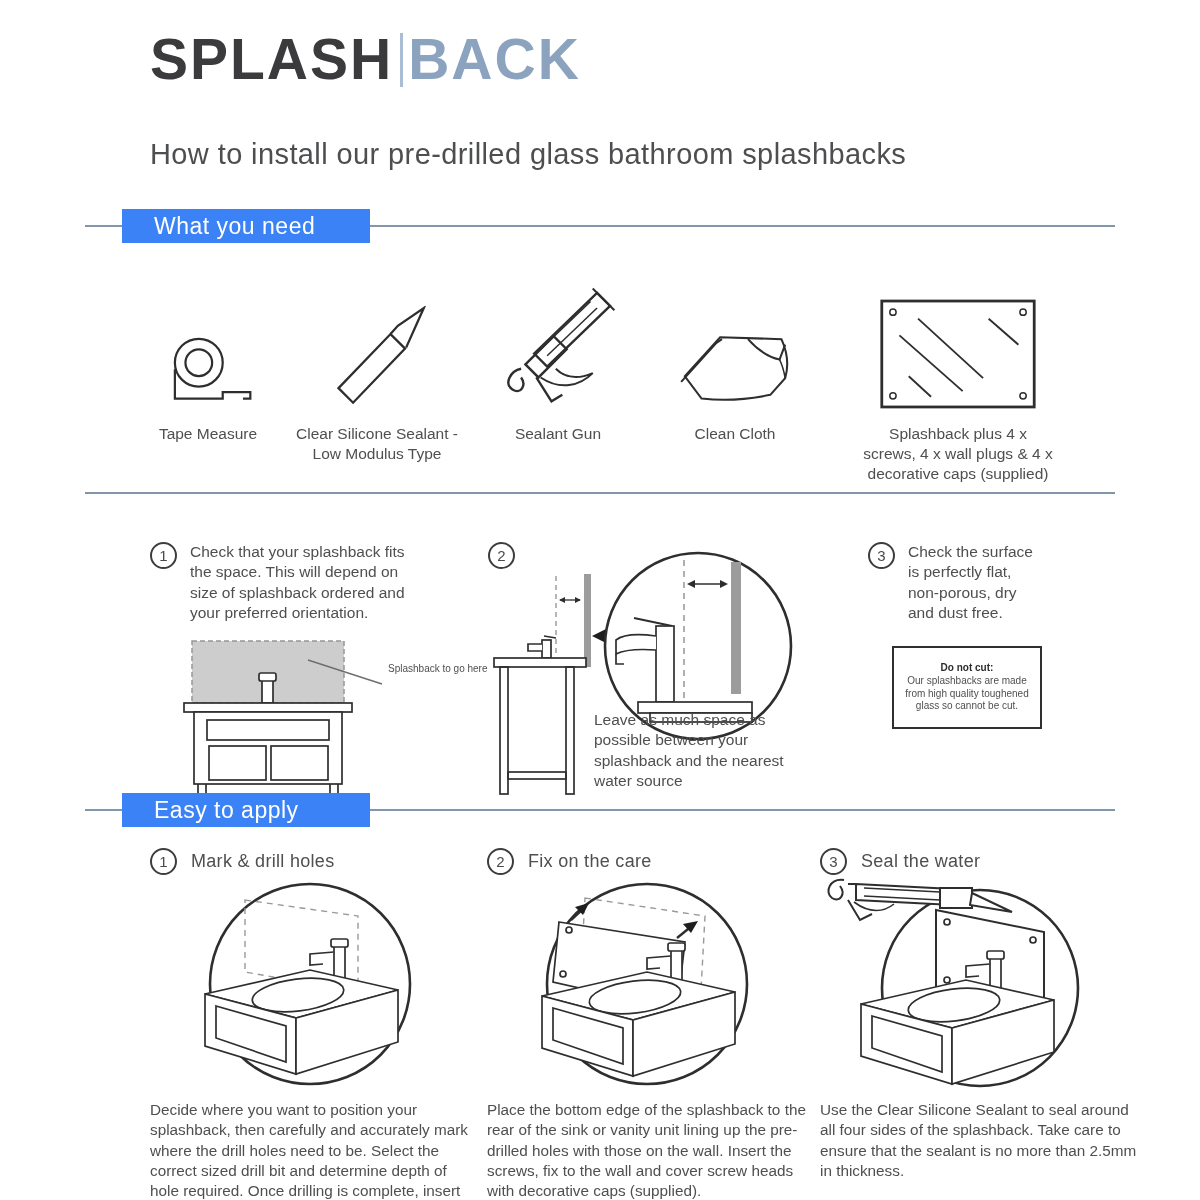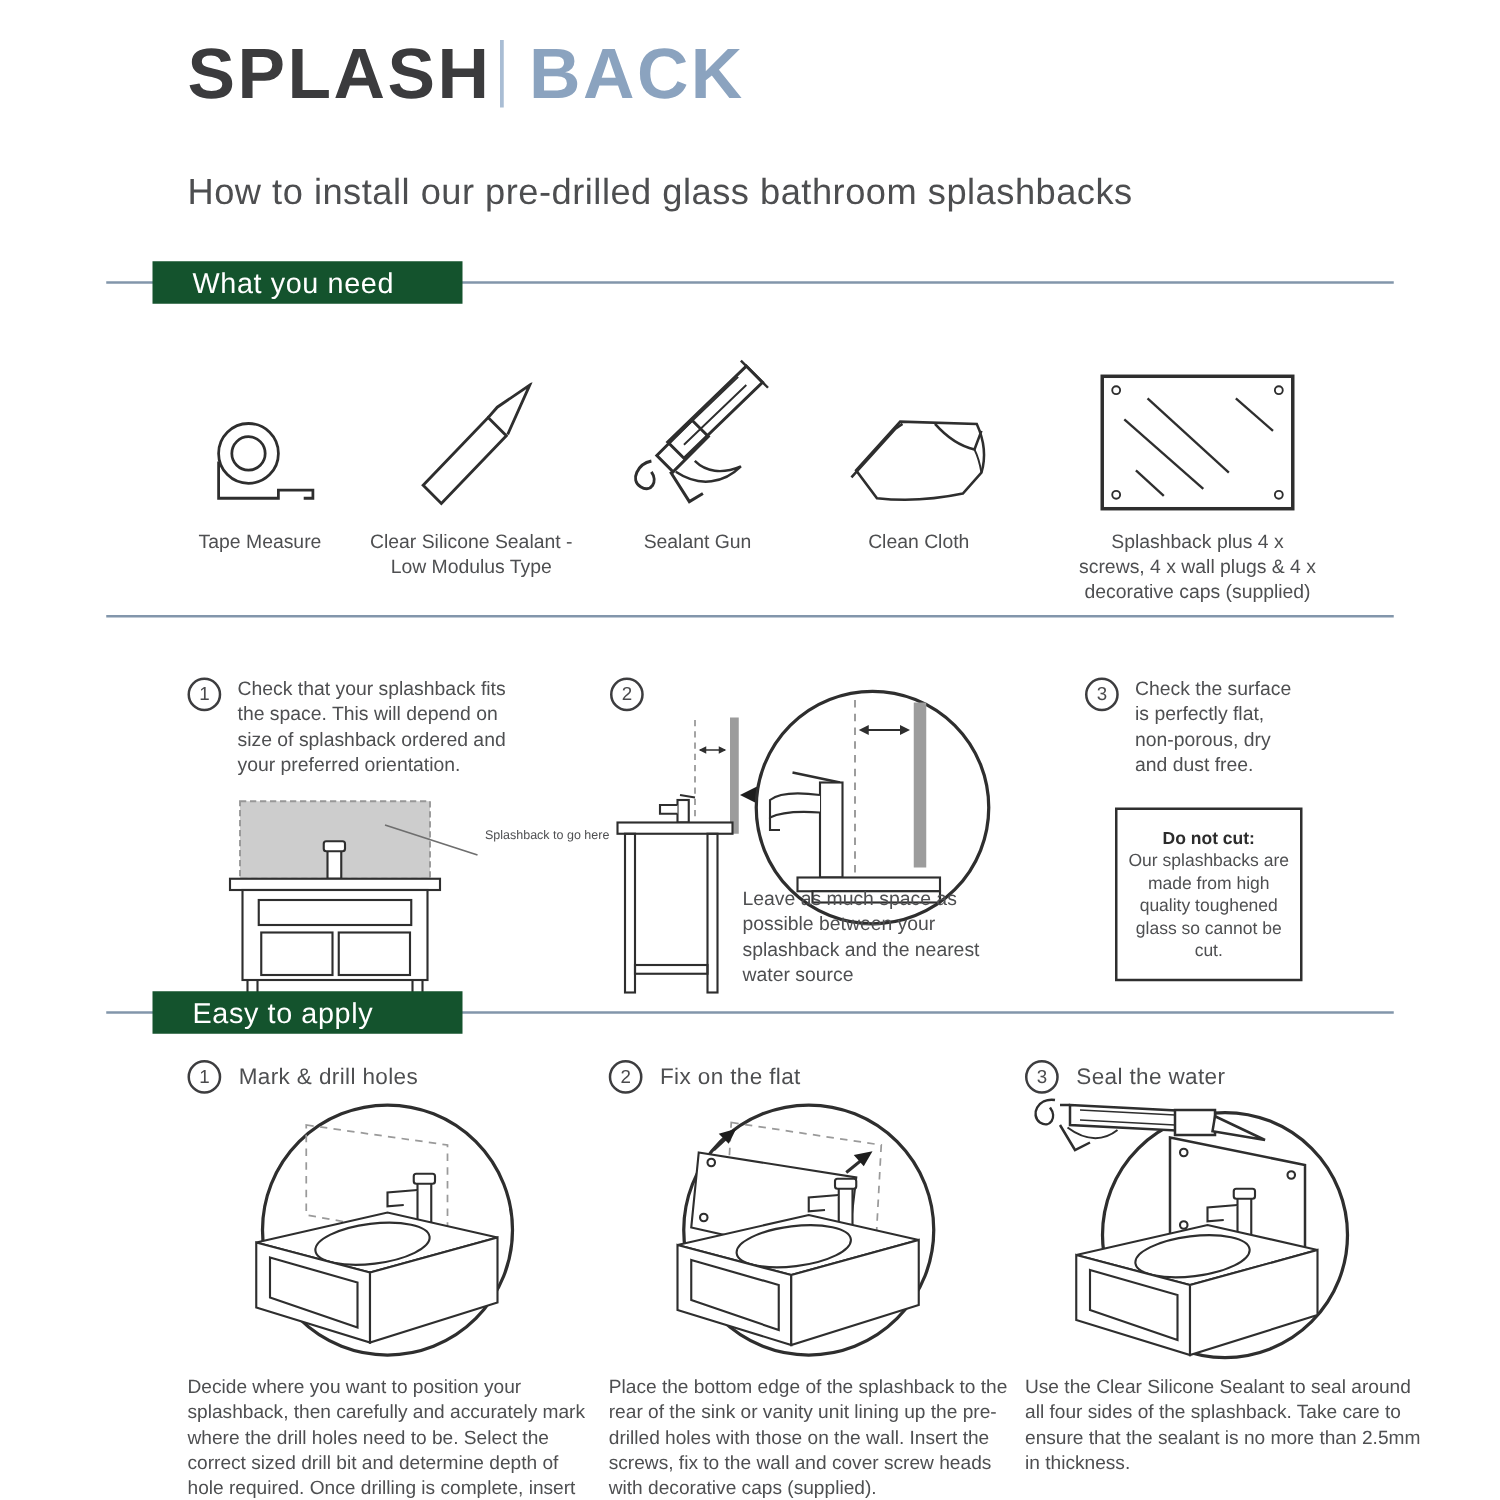--- a/index.html
+++ b/index.html
@@ -3,43 +3,43 @@
 <meta charset="utf-8">
 <style>
   html,body{margin:0;padding:0;background:#ffffff;}
   .page{
     position:relative;width:1200px;height:1200px;background:#ffffff;overflow:hidden;
     font-family:"Liberation Sans",sans-serif;color:#4e4f51;
   }
   
   .logo{position:absolute;left:150px;top:26px;font-size:57px;font-weight:bold;letter-spacing:2px;white-space:nowrap;}
   .logo .dark{color:#3b3b3d;}
-  .logo .blue{color:#8ba3bf;margin-left:15px;}
+  .logo .blue{color:#8ba3bf;}
   .logo .bar{display:inline-block;width:3px;height:54px;background:#a9bdd4;margin:0 5px 0 7px;vertical-align:-8px;}
   .subtitle{position:absolute;left:150px;top:138px;font-size:29px;color:#4d4e50;letter-spacing:.4px;}
   
   .rule{position:absolute;left:85px;right:85px;height:2px;background:#8296ab;}
   .sbar{
-    position:absolute;left:122px;width:248px;height:34px;background:#14532d;
+    position:absolute;left:122px;width:248px;height:34px;background:#3b82f6;
     color:#ffffff;font-size:23px;display:flex;align-items:center;padding-left:32px;box-sizing:border-box;letter-spacing:.5px;
   }
   
   .wyn-item{position:absolute;top:268px;text-align:center;}
   .wyn-icon{height:142px;display:flex;align-items:flex-end;justify-content:center;margin-bottom:14px;}
   .wyn-label{font-size:15.5px;line-height:1.3;color:#4e4f51;}
   
   .numcircle{
     flex:0 0 auto;width:27px;height:27px;border:2px solid #3d3d3f;border-radius:50%;
     display:flex;align-items:center;justify-content:center;font-size:15px;color:#4a4a4c;box-sizing:border-box;
   }
   .step-head{display:flex;gap:13px;align-items:flex-start;}
   .step-head .txt{font-size:15.5px;line-height:1.32;}
   .col{position:absolute;}
   .note-box{
-    position:absolute;border:2px solid #2f2f2f;text-align:center;font-size:14px;line-height:1.28;
+    position:absolute;border:2px solid #2f2f2f;text-align:center;font-size:10px;line-height:1.28;
     padding:14px 6px;box-sizing:border-box;
   }
   .note-box .t{font-weight:bold;color:#2c2c2c;}
   .annot{position:absolute;font-size:10px;line-height:1.3;color:#4e4f51;}
   .caption{position:absolute;font-size:15.5px;line-height:1.32;color:#4e4f51;}
   .easy-head{display:flex;gap:14px;align-items:center;height:30px;}
   .easy-head .h{font-size:18px;color:#4e4f51;letter-spacing:.3px;}
   .easy-text{font-size:15.3px;line-height:1.33;margin-top:8px;color:#4e4f51;}
   svg{display:block;}
   .ill{position:absolute;}
@@ -221,21 +221,21 @@
       <polygon points="55,118 146,142 146,198 55,170" fill="#ffffff"></polygon>
       <polygon points="146,142 248,114 248,166 146,198" fill="#ffffff"></polygon>
       <polygon points="66,130 136,150 136,186 66,162"></polygon>
     </svg>
     <div class="easy-text">Decide where you want to position your splashback, then carefully and accurately mark where the drill holes need to be. Select the correct sized drill bit and determine depth of hole required. Once drilling is complete, insert wall plugs firmly into holes.</div>
   </div>
 
   <div class="col" style="left:487px;top:846px;width:322px">
     <div class="easy-head">
       <div class="numcircle">2</div>
-      <div class="h">Fix on the flat</div>
+      <div class="h">Fix on the care</div>
     </div>
     <svg width="330" height="216" viewBox="0 0 330 216" fill="none" stroke="#2e2e2e" stroke-width="1.7">
       <circle cx="160" cy="108" r="100" stroke-width="2.6"></circle>
       <polygon points="98,22 218,40 214,114 94,94" stroke="#9a9a9a" stroke-dasharray="6 5" stroke-width="1.4"></polygon>
       <polygon points="72,46 198,66 190,134 66,106" fill="#ffffff"></polygon>
       <circle cx="82" cy="54" r="3"></circle>
         <circle cx="187" cy="74" r="3"></circle>
       <circle cx="182" cy="124" r="3"></circle>
         <circle cx="76" cy="98" r="3"></circle>
       <line x1="84" y1="44" x2="98" y2="31" stroke-width="2.4"></line>

